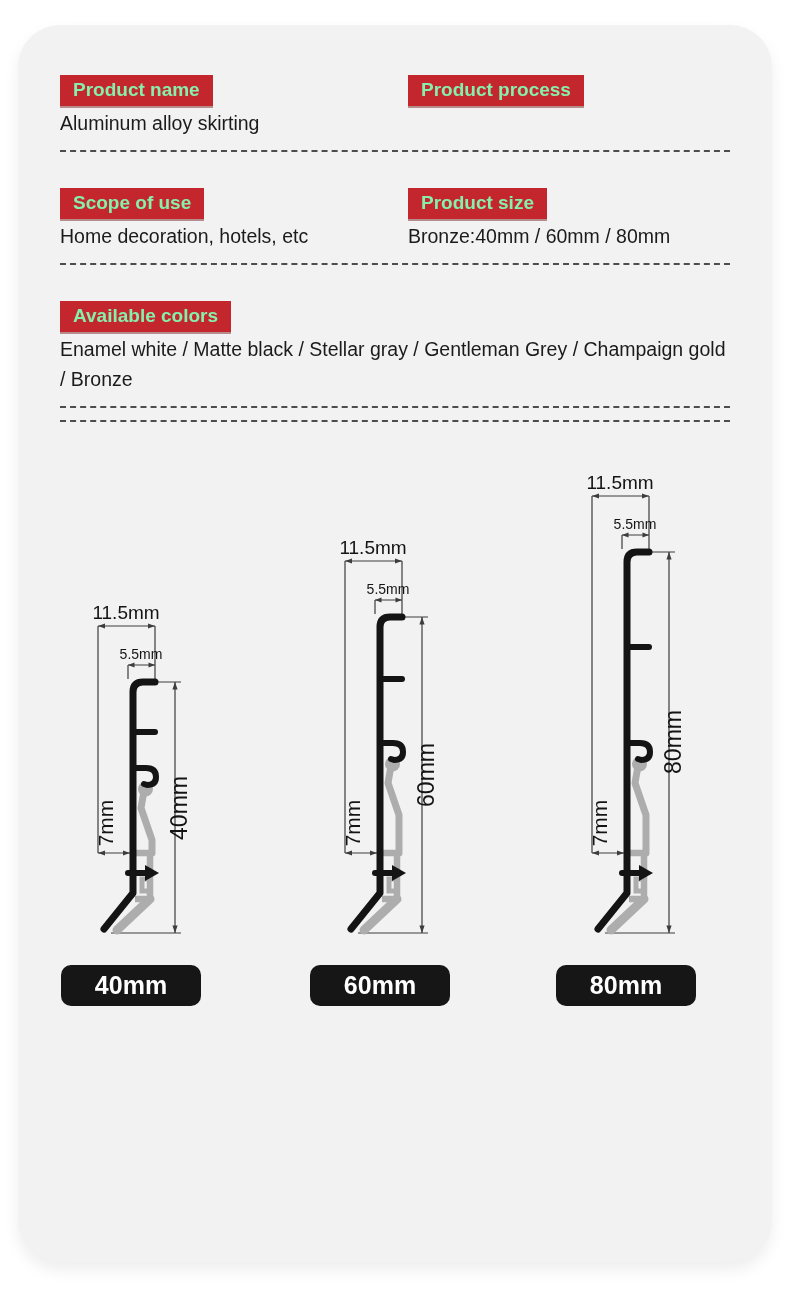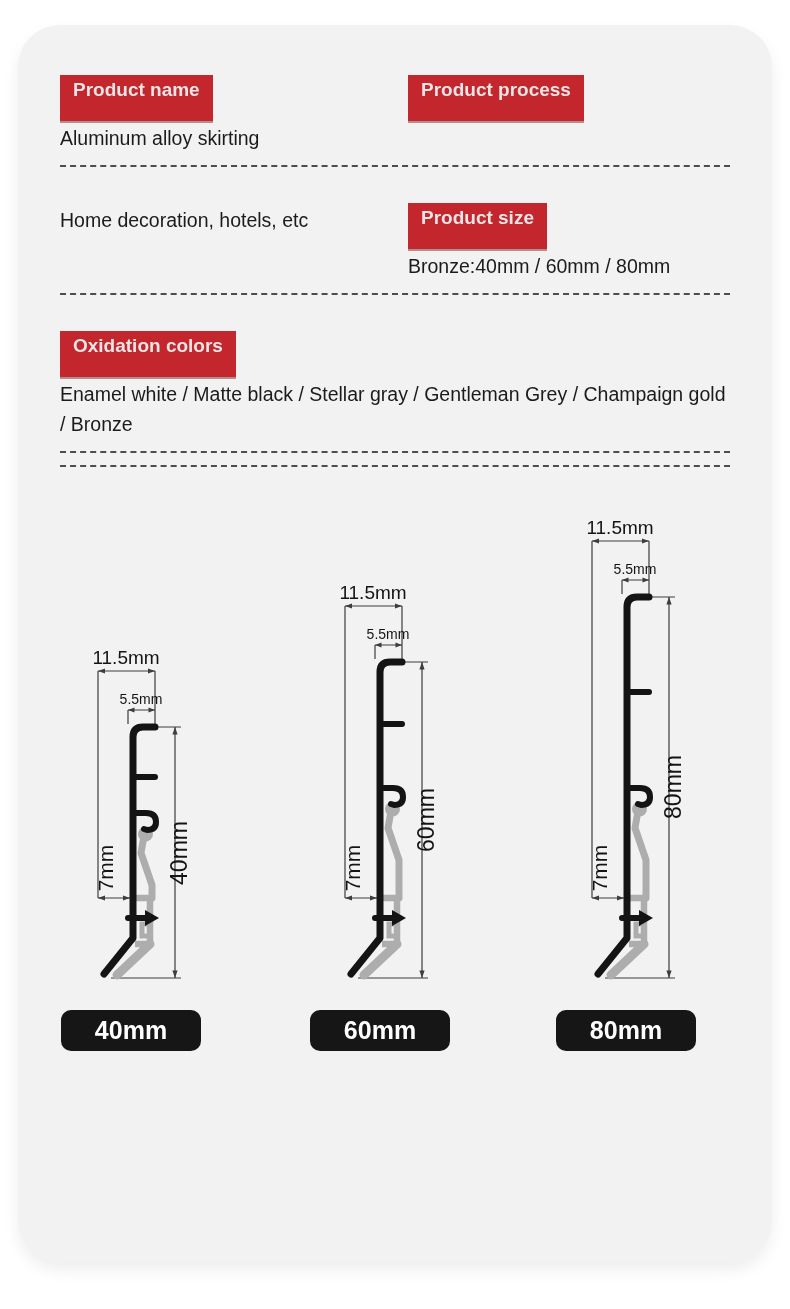--- a/index.html
+++ b/index.html
@@ -6,22 +6,22 @@
   html,body { width:790px; height:1309px; background:#ffffff; overflow:hidden;
     font-family:"Liberation Sans", sans-serif; }
   .card { position:relative; width:754px; height:1237px; margin:25px auto 0;
     background:#f2f2f2; border-radius:42px; padding:50px 42px 0;
     box-shadow:0 8px 16px rgba(0,0,0,0.07); }
   .info-row { display:flex; }
   .info-col-left { width:348px; flex:0 0 348px; }
   .info-col-right { flex:1; }
   .section { margin-top:36px; }
   .section:first-child { margin-top:0; }
-  .badge { display:inline-block; background:#c3262c; color:#e5e5e5; font-weight:bold;
-    font-size:19px; line-height:1; padding:5px 13px 22px;
+  .badge { display:inline-block; background:#c3262c; color:#86efac; font-weight:bold;
+    font-size:19px; line-height:1; padding:5px 13px 7px;
     box-shadow:0 2px 0 rgba(110,15,18,0.45); }
   .value { margin-top:2px; font-size:19.5px; color:#1b1b1b; line-height:30px; }
   .divider { border-bottom:2px dashed #4d4d4d; margin-top:12px; }
   .diagrams { position:relative; margin:15px -42px 0; height:572px; }
   .diag { position:absolute; }
   .dim path { stroke:#3d3d3d; stroke-width:1.2; fill:none; }
   .dim polygon { fill:#3d3d3d; stroke:none; }
   .b7 { stroke:#141414; stroke-width:7; fill:none; stroke-linejoin:round; stroke-linecap:round; }
   .b6 { stroke:#141414; stroke-width:6; fill:none; stroke-linecap:round; stroke-linejoin:round; }
   .bfill { fill:#141414; }
@@ -48,31 +48,32 @@
       <div class="value">Aluminum alloy skirting</div>
     </div>
     <div class="info-col-right">
       <span class="badge">Product process</span>
     </div>
   </div>
   <div class="divider"></div>
 
   <div class="section info-row">
     <div class="info-col-left">
+      <span class="badge">Scope of use</span>
       <div class="value">Home decoration, hotels, etc</div>
     </div>
     <div class="info-col-right">
       <span class="badge">Product size</span>
       <div class="value">Bronze:40mm / 60mm / 80mm</div>
     </div>
   </div>
   <div class="divider"></div>
 
   <div class="section">
-    <span class="badge">Oxidation colors</span>
+    <span class="badge">Available colors</span>
     <div class="value">Enamel white / Matte black / Stellar gray / Gentleman Grey / Champaign gold / Bronze</div>
   </div>
   <div class="divider"></div>
 
   <div class="divider"></div>
 
   <div class="diagrams">
 
     <svg class="diag" style="left:37px; top:161px;" width="200" height="341" viewBox="0 0 200 341">
       <g class="dim">

